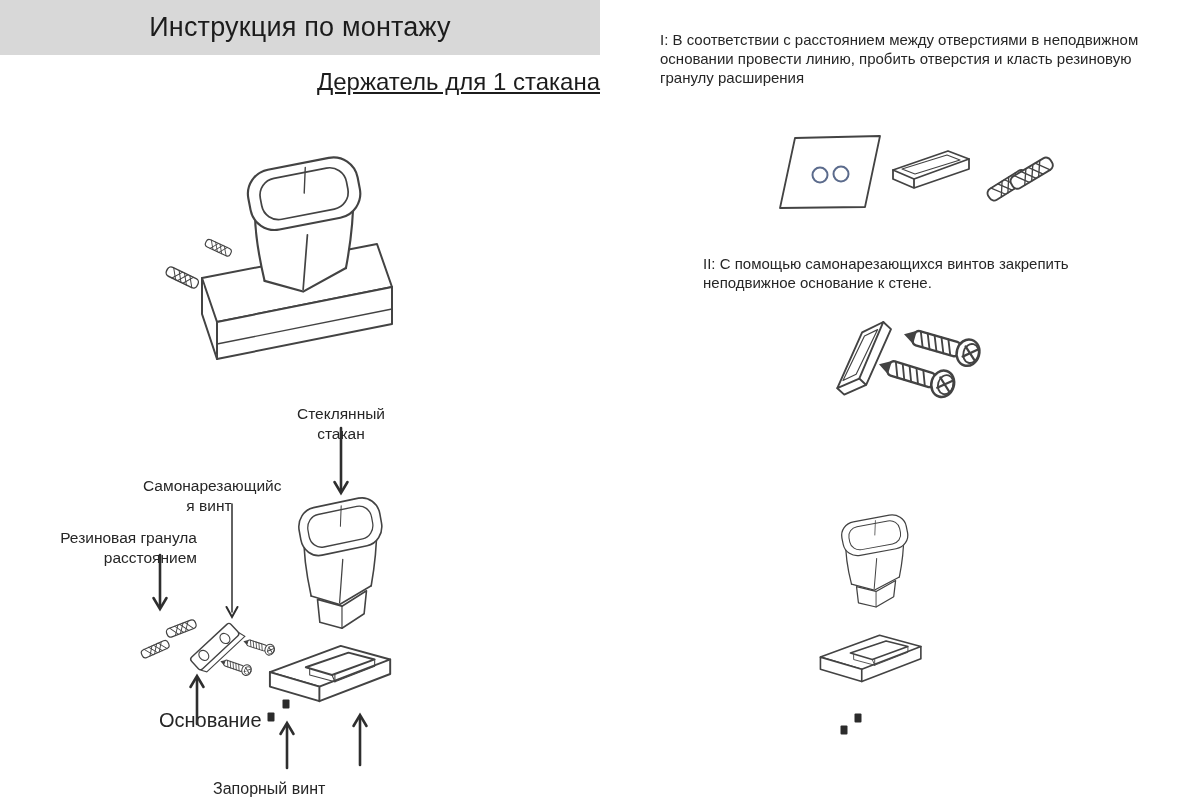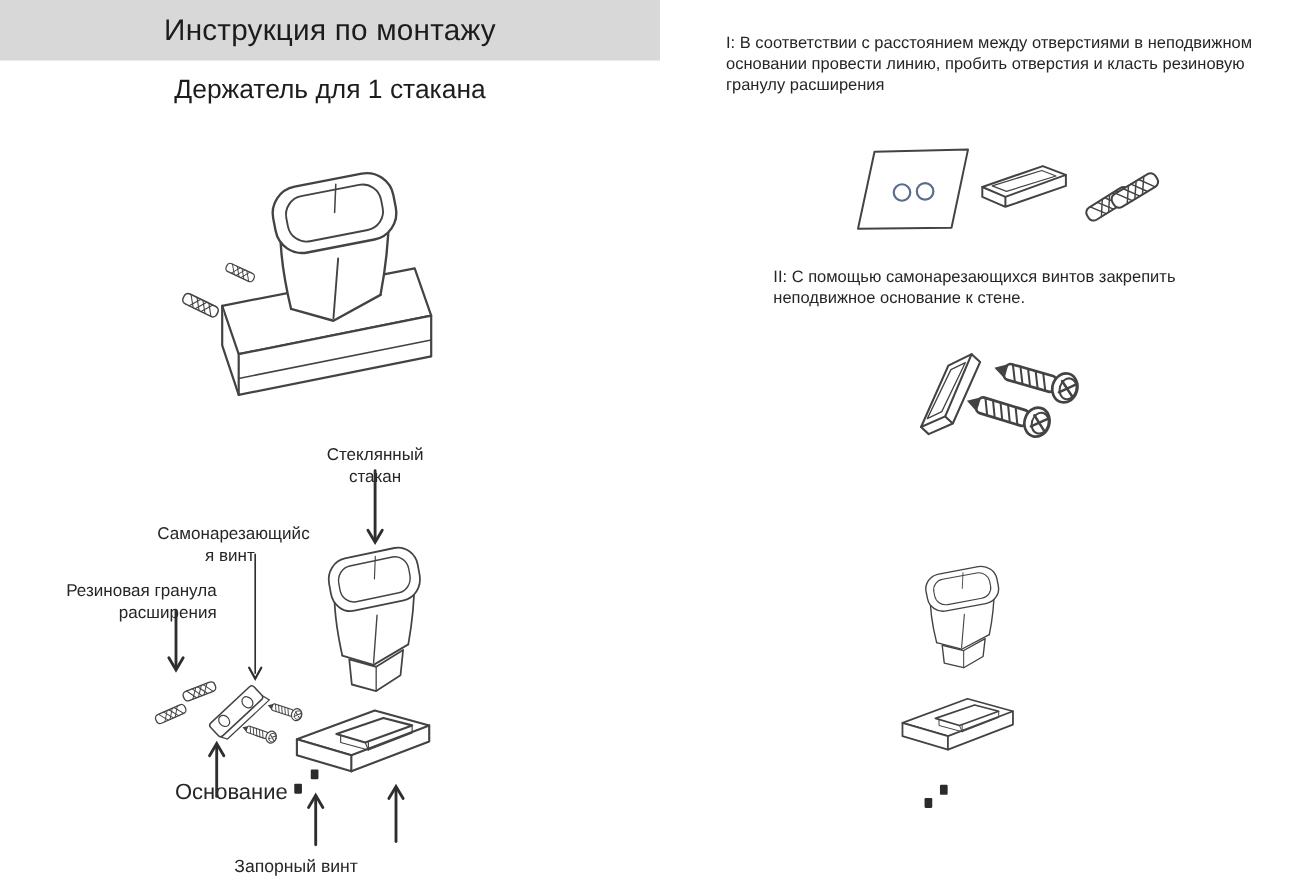--- a/index.html
+++ b/index.html
@@ -15,22 +15,22 @@
     position:relative;width:1160px;height:799px;background:#ffffff;overflow:hidden;
     font-family:"Liberation Sans",sans-serif;color:var(--text);
   }
   .header-bar{
     position:absolute;left:0;top:0;width:600px;height:55px;
     background:var(--header-bg);
     display:flex;align-items:center;justify-content:center;
   }
   .title{font-size:27px;color:#1c1c1c;letter-spacing:0.2px;}
   .subtitle{
-    position:absolute;left:0;top:68px;width:600px;text-align:center;
-    font-size:24px;color:#1c1c1c;
+    position:absolute;left:0;top:68px;width:600px;text-align:right;
+    font-size:24px;color:#1c1c1c;text-decoration:underline;
   }
   .lbl{position:absolute;font-size:15.5px;line-height:20px;color:var(--text);text-align:right;}
   .lbl.center{text-align:center;}
   .step-text{position:absolute;font-size:15px;line-height:19px;color:var(--text);}
   .step-text.centered{}
   svg.scene,svg.arrow{position:absolute;overflow:visible;}
   svg .ln{fill:none;}
 </style>
 </head>
 <body>
@@ -135,21 +135,21 @@
     <use href="#setscrew" transform="translate(186,222)"></use>
   </svg>
 
   <div class="lbl center" style="left:276px;top:404px;width:130px">Стеклянный стакан</div>
   <div class="lbl center" style="left:143px;top:476px;width:132px">
     <span>Самонарезающийс</span><br>
     <span>я винт</span>
   </div>
   <div class="lbl" style="left:47px;top:528px;width:150px">
     <span>Резиновая гранула</span><br>
-    <span>расширения</span>
+    <span>расстоянием</span>
   </div>
   <div class="lbl" style="left:159px;top:710px;font-size:20px">Основание</div>
   <div class="lbl" style="left:213px;top:779px;font-size:16px">Запорный винт</div>
   <div class="lbl" style="left:337px;top:819px;font-size:16px">Корпус</div>
 
   <svg class="arrow" style="left:331px;top:424px" width="20" height="74" viewBox="0 0 20 74" stroke="var(--arrow,#2e2e2e)" fill="none" stroke-linecap="round">
     <line x1="10" y1="4" x2="10" y2="66" stroke-width="2.6"></line>
     <path d="M3.5,58 L10,69 L16.5,58" stroke-width="2.6"></path>
   </svg>
   <svg class="arrow" style="left:222px;top:500px" width="20" height="122" viewBox="0 0 20 122" stroke="var(--arrow,#2e2e2e)" fill="none" stroke-linecap="round">
@@ -179,21 +179,21 @@
     <g stroke-linejoin="round">
       <path d="M20,18 L105,16 L90,87 L5,88 Z" fill="#fff"></path>
     </g>
     <circle cx="45" cy="55" r="7.5" stroke="var(--hole-accent,#5b6b8c)" stroke-width="2"></circle>
     <circle cx="66" cy="54" r="7.5" stroke="var(--hole-accent,#5b6b8c)" stroke-width="2"></circle>
     <use href="#frame" transform="translate(116,28)"></use>
     <use href="#dowel" transform="translate(214,77) rotate(-32) scale(1.3)"></use>
     <use href="#dowel" transform="translate(237,65) rotate(-31) scale(1.35)"></use>
   </svg>
 
-  <div class="step-text" style="left:703px;top:242px;width:395px">II: С помощью самонарезающихся винтов закрепить неподвижное основание к стене.</div>
+  <div class="step-text" style="left:703px;top:254px;width:395px">II: С помощью самонарезающихся винтов закрепить неподвижное основание к стене.</div>
 
   <svg class="scene" style="left:795px;top:296px" width="260" height="130" viewBox="0 0 260 130" stroke="var(--line-art,#434343)" stroke-width="1.8" fill="none" stroke-linecap="round">
     <use href="#frame" transform="translate(24,78) rotate(-47) scale(1.05)"></use>
     <use href="#screw" transform="translate(108,38) rotate(16) scale(2.05)"></use>
     <use href="#screw" transform="translate(83,68) rotate(17) scale(2.05)"></use>
   </svg>
 
 
   <svg class="scene" style="left:808px;top:503px" width="210" height="240" viewBox="0 0 210 240" stroke="var(--line-art,#434343)" stroke-width="2" fill="none" stroke-linecap="round">
     <use href="#cupfull" transform="translate(29,5) scale(0.63,0.6)"></use>

